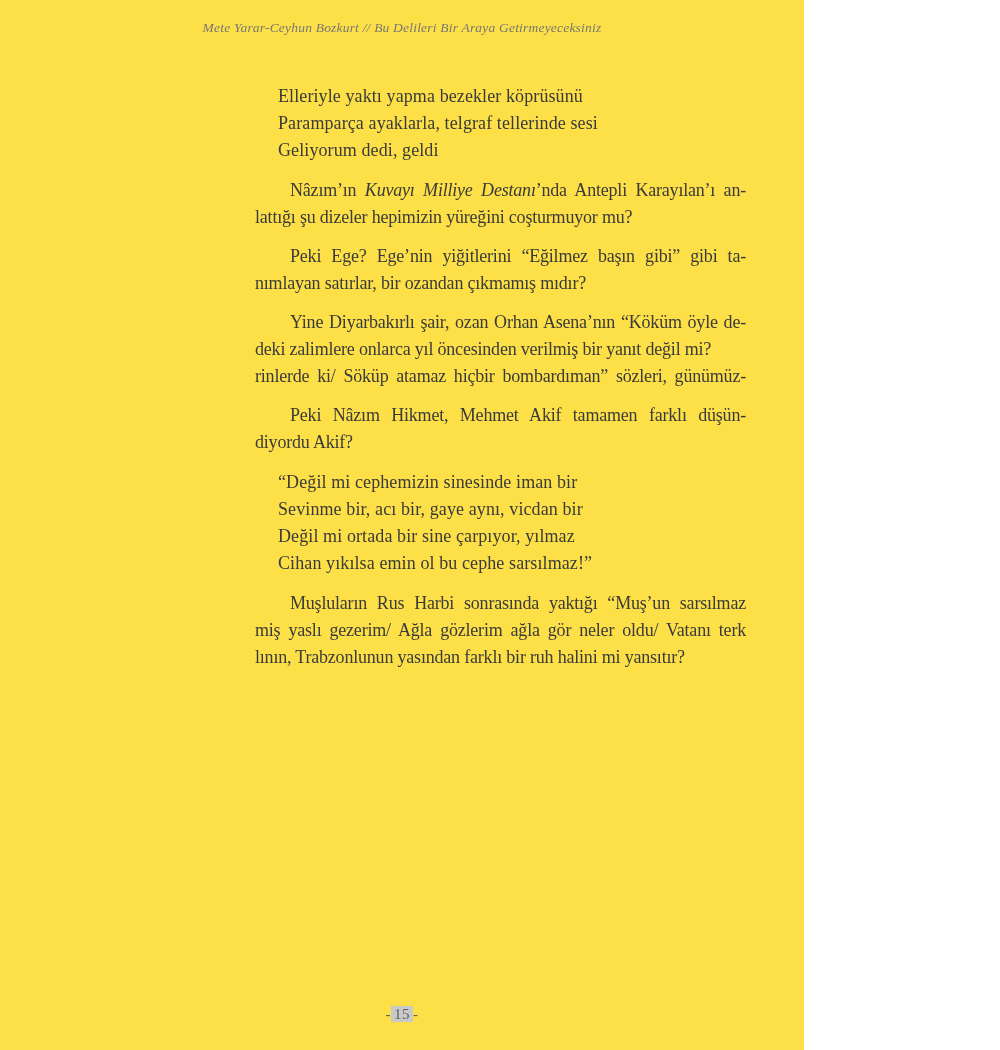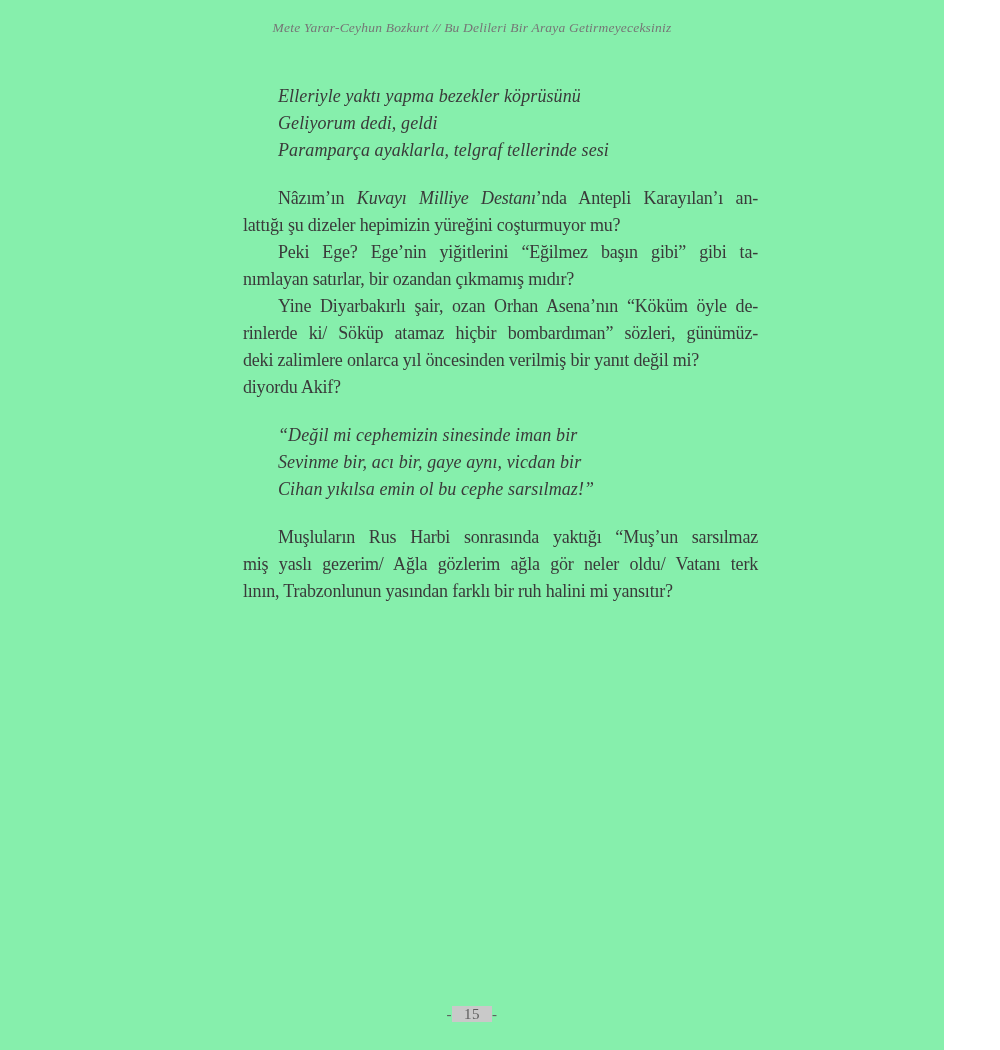--- a/index.html
+++ b/index.html
@@ -9,45 +9,44 @@
   }
   body {
     width: 1000px;
     height: 1050px;
     font-family: "Liberation Serif", "DejaVu Serif", serif;
     color: #3a3a3a;
     overflow: hidden;
   }
   .page {
     position: relative;
-    width: 944px;
+    width: 804px;
     height: 1050px;
-    background: #86efac;
+    background: #fde047;
   }
   .running-header {
     position: absolute;
     top: 20px;
     left: 0;
     width: 100%;
     text-align: center;
     font-style: italic;
     font-size: 13.5px;
     color: #767676;
     letter-spacing: 0.2px;
   }
   .text-column {
     position: absolute;
     top: 83px;
     left: 243px;
     width: 515px;
   }
-  .block { margin: 0; }
+  .block { margin: 12px; }
   .block.poem {
-    margin: 21px 0;
-    font-style: italic;
+    margin: 13px 0;
   }
   .text-column > .block:first-child { margin-top: 0; }
   .line {
     font-size: 18px;
     line-height: 27px;
     white-space: normal;
   }
   .block.poem .line {
     padding-left: 35px;
     text-align: left;
@@ -66,55 +65,57 @@
     top: 1006px;
     left: 0;
     width: 100%;
     text-align: center;
     font-size: 15px;
     color: #5c5c5c;
     letter-spacing: 0.5px;
   }
   .page-number .hl {
     background: #c9c9c9;
-    padding: 0 12px;
+    padding: 0 3px;
   }
 </style>
 </head>
 <body>
 
 <div class="page">
 
   <div class="running-header">Mete Yarar-Ceyhun Bozkurt // Bu Delileri Bir Araya Getirmeyeceksiniz</div>
 
   <div class="text-column" id="blocks">
       <div class="block poem">
         <div class="line">Elleriyle yaktı yapma bezekler köprüsünü</div>
+        <div class="line">Paramparça ayaklarla, telgraf tellerinde sesi</div>
         <div class="line">Geliyorum dedi, geldi</div>
-        <div class="line">Paramparça ayaklarla, telgraf tellerinde sesi</div>
       </div>
       <div class="block paragraph">
         <div class="line first"><span>Nâzım’ın </span><span class="it">Kuvayı Milliye Destanı</span><span>’nda Antepli Karayılan’ı an-</span></div>
         <div class="line last">lattığı şu dizeler hepimizin yüreğini coşturmuyor mu?</div>
       </div>
       <div class="block paragraph">
         <div class="line first">Peki Ege? Ege’nin yiğitlerini “Eğilmez başın gibi” gibi ta-</div>
         <div class="line last">nımlayan satırlar, bir ozandan çıkmamış mıdır?</div>
       </div>
       <div class="block paragraph">
         <div class="line first">Yine Diyarbakırlı şair, ozan Orhan Asena’nın “Köküm öyle de-</div>
+        <div class="line last">deki zalimlere onlarca yıl öncesinden verilmiş bir yanıt değil mi?</div>
         <div class="line">rinlerde ki/ Söküp atamaz hiçbir bombardıman” sözleri, günümüz-</div>
-        <div class="line last">deki zalimlere onlarca yıl öncesinden verilmiş bir yanıt değil mi?</div>
       </div>
       <div class="block paragraph">
+        <div class="line first">Peki Nâzım Hikmet, Mehmet Akif tamamen farklı düşün-</div>
         <div class="line last">diyordu Akif?</div>
       </div>
       <div class="block poem">
         <div class="line">“Değil mi cephemizin sinesinde iman bir</div>
         <div class="line">Sevinme bir, acı bir, gaye aynı, vicdan bir</div>
+        <div class="line">Değil mi ortada bir sine çarpıyor, yılmaz</div>
         <div class="line">Cihan yıkılsa emin ol bu cephe sarsılmaz!”</div>
       </div>
       <div class="block paragraph">
         <div class="line first">Muşluların Rus Harbi sonrasında yaktığı “Muş’un sarsılmaz</div>
         <div class="line">miş yaslı gezerim/ Ağla gözlerim ağla gör neler oldu/ Vatanı terk</div>
         <div class="line last">lının, Trabzonlunun yasından farklı bir ruh halini mi yansıtır?</div>
       </div>
     </div>
 
   <div class="page-number"><span>-</span><span class="hl">15</span><span>-</span></div>

